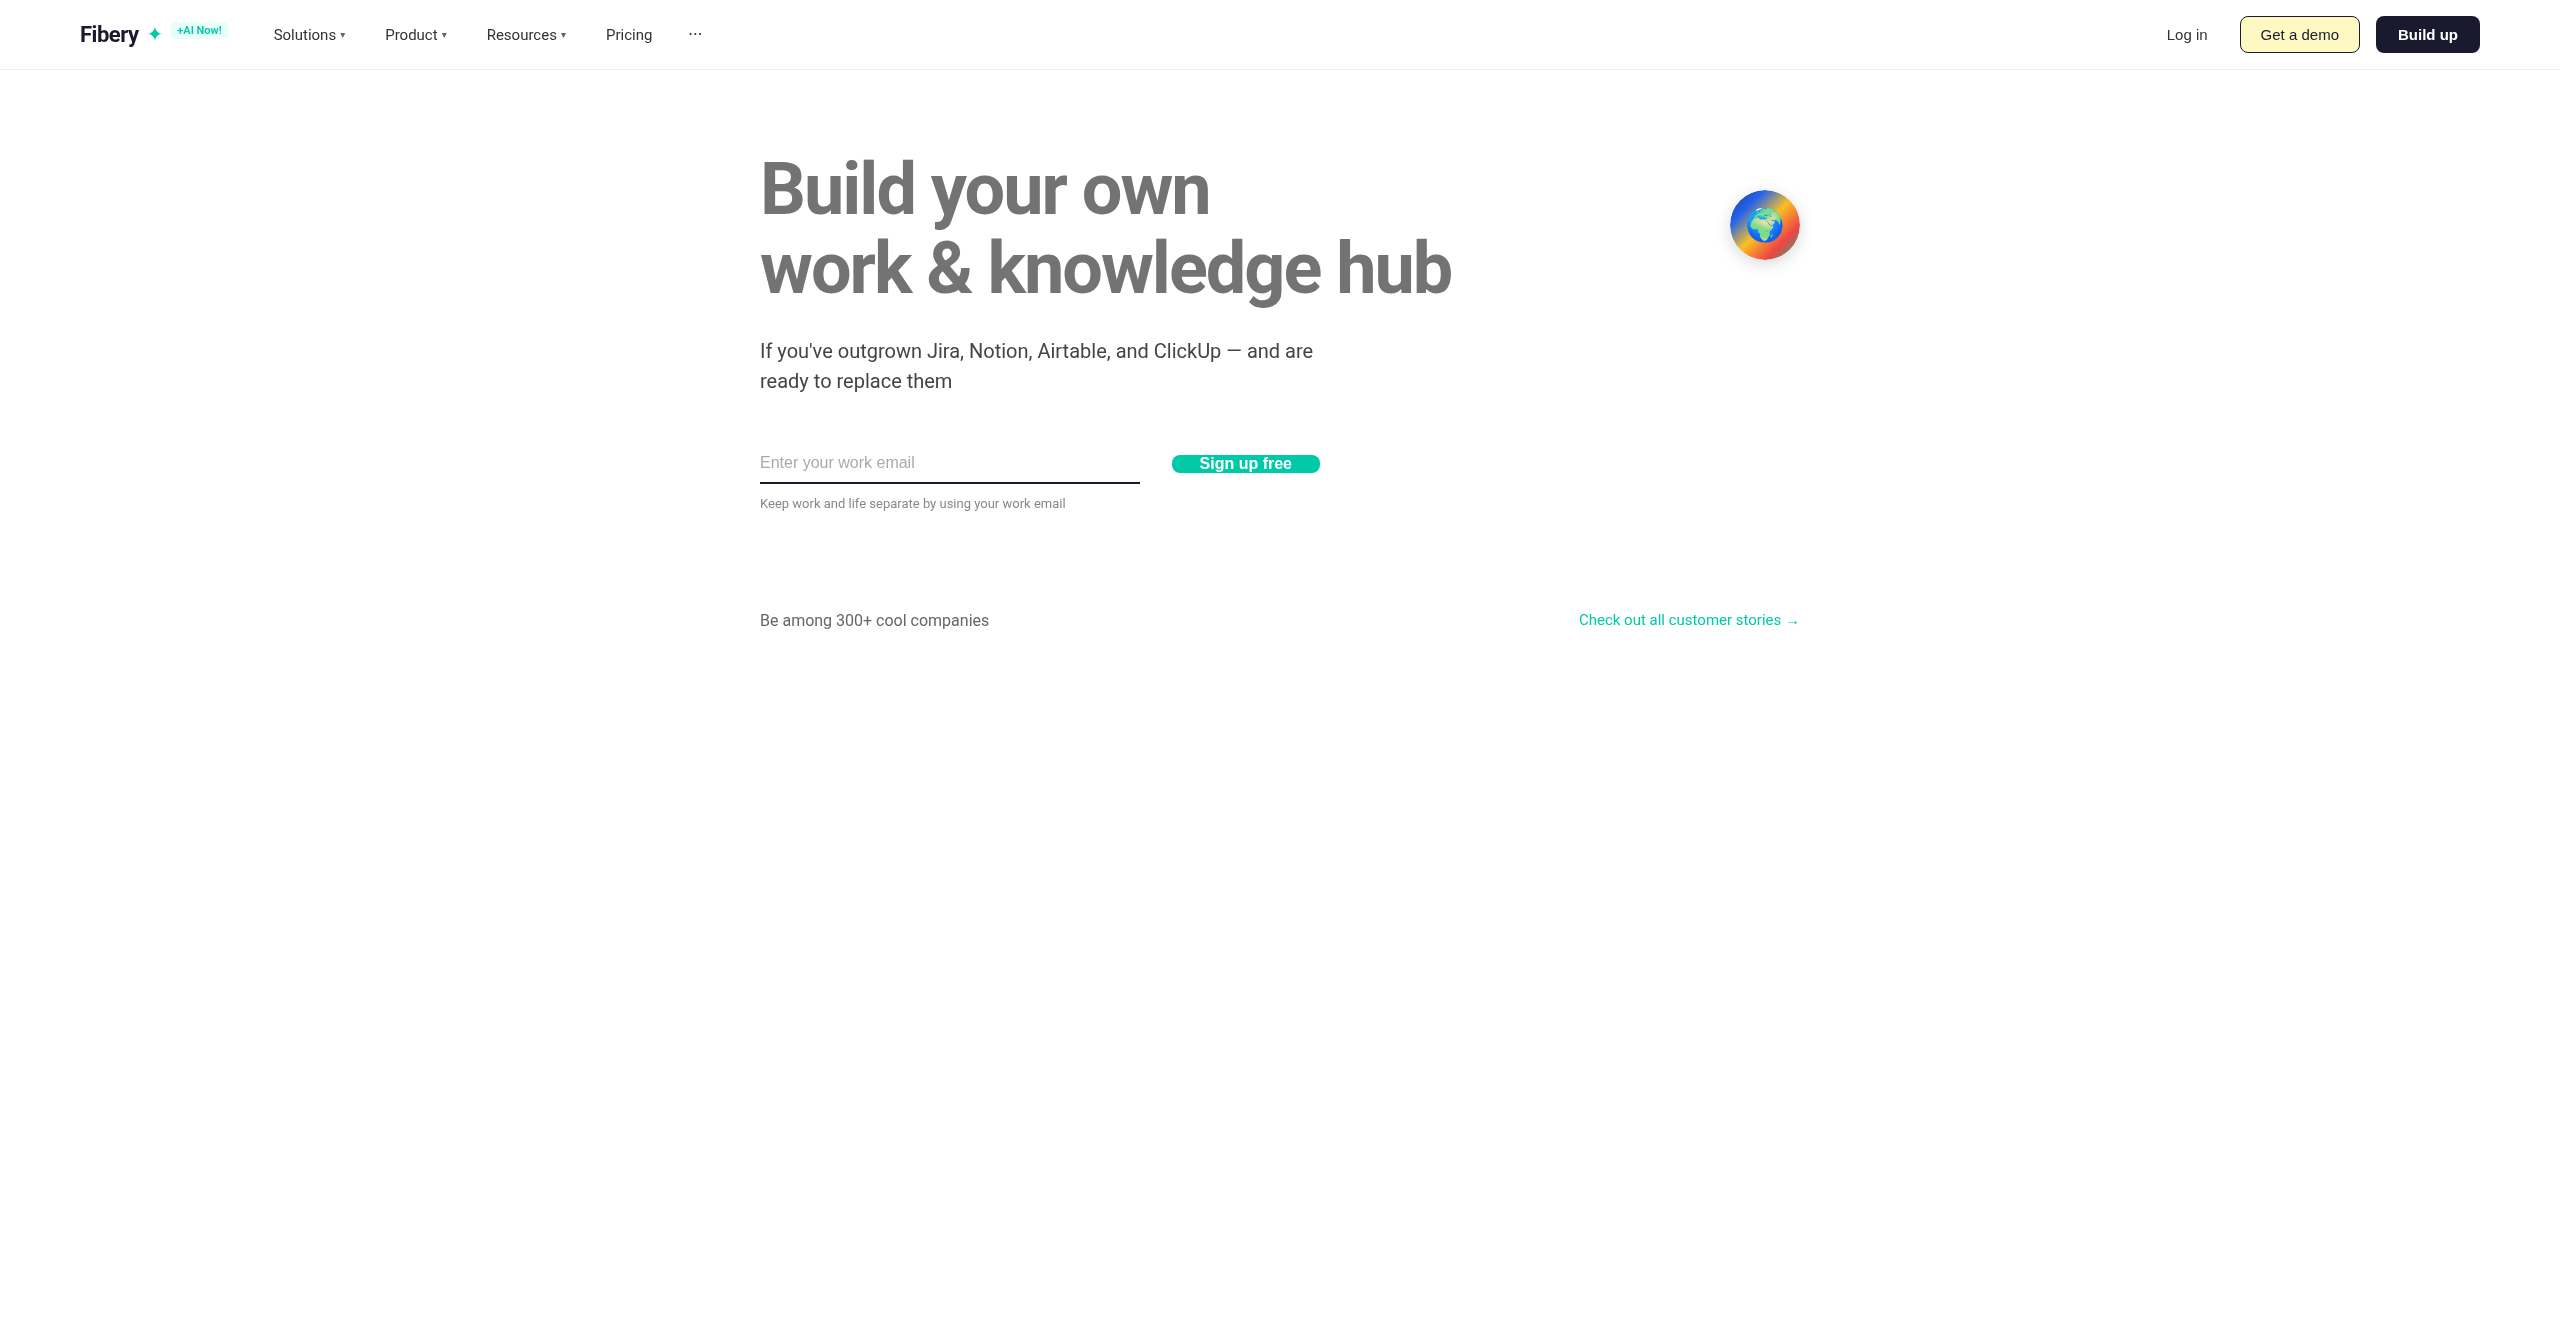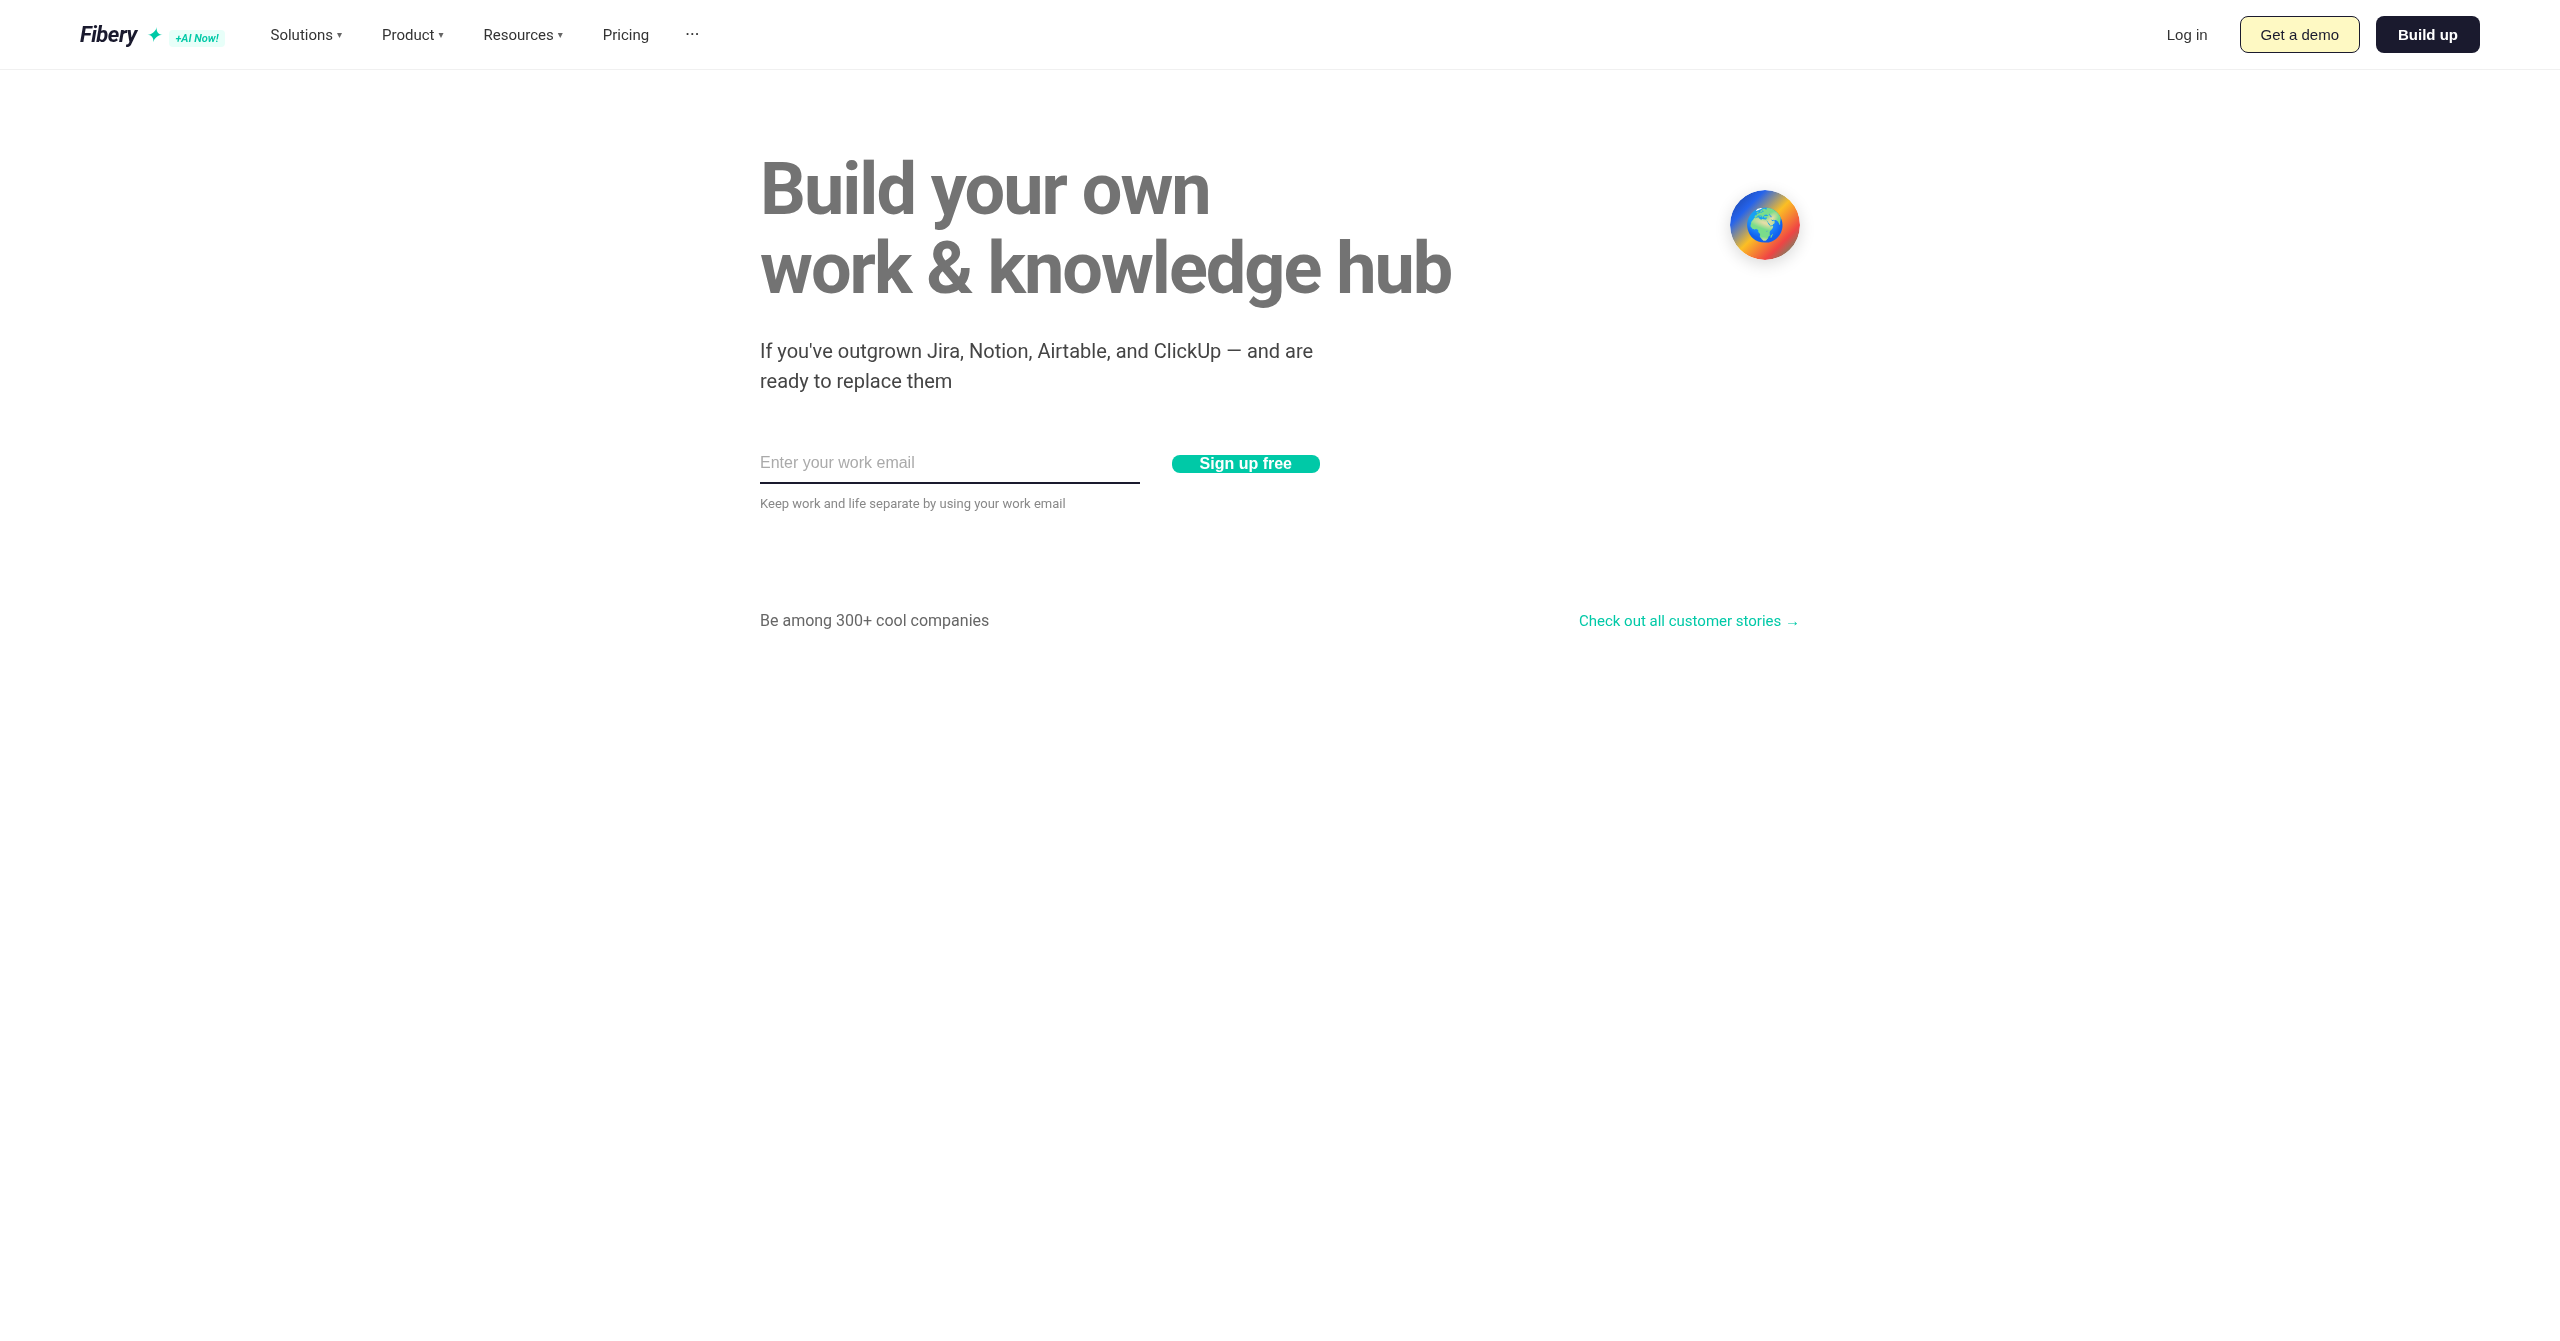--- a/index.html
+++ b/index.html
@@ -30,24 +30,23 @@
     }
 
     .navbar-left {
       display: flex;
       align-items: center;
       gap: 32px;
     }
 
     .logo-area {
       display: flex;
-      align-items: flex-end;
+      align-items: flex-start;
       gap: 8px;
       cursor: pointer;
-      font-style: italic;
     }
 
     .logo-text {
       font-size: 22px;
       font-weight: 700;
       color: #1a1a2e;
       letter-spacing: -0.5px;
     }
 
     .logo-icon {
@@ -229,21 +228,20 @@
       justify-content: center;
       font-size: 32px;
     }
 
     
     .companies-section {
       max-width: 1200px;
       margin: 0 auto;
       padding: 40px 80px;
       display: flex;
-      align-items: center;
       justify-content: space-between;
     }
 
     .companies-label {
       font-size: 16px;
       color: #666;
     }
 
     .customer-stories-link {
       font-size: 15px;

